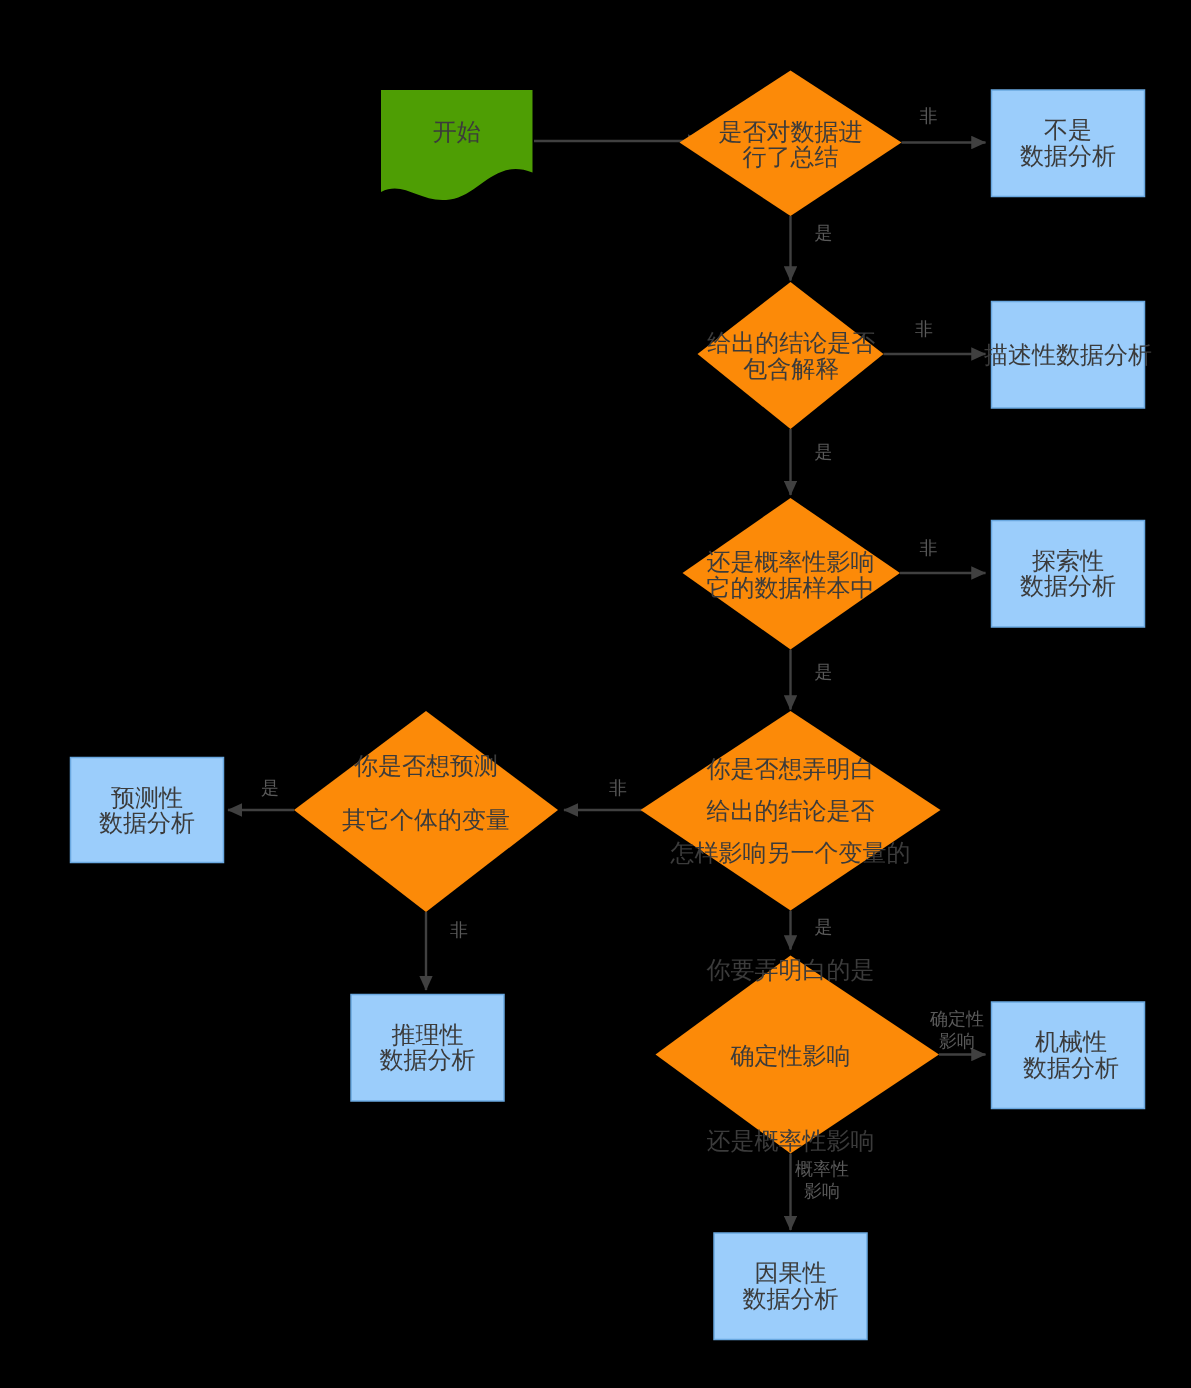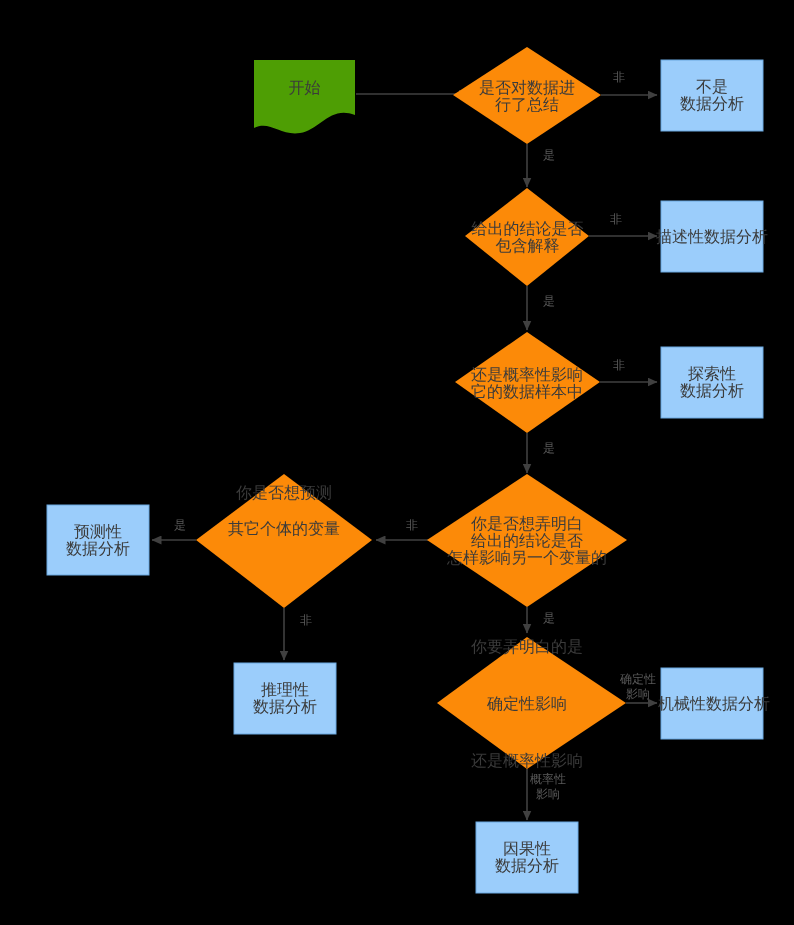--- a/index.html
+++ b/index.html
@@ -117,48 +117,48 @@
   <div class="node-label" style="left:437px; top:365px; width:180px; height:36px; flex-direction:column;">
     <span>还是概率性影响</span>
     <span>它的数据样本中</span>
   </div>
 
   <div class="node-label" style="left:661px; top:364px; width:102px; height:36px; flex-direction:column;">
     <span>探索性</span>
     <span>数据分析</span>
   </div>
 
-  <div class="node-label" style="left:447px; top:514px; width:160px; height:53px; flex-direction:column;">
+  <div class="node-label" style="left:447px; top:514px; width:160px; height:53px; flex-direction:column;gap:11px;">
     <span>你是否想弄明白</span>
     <span>给出的结论是否</span>
     <span>怎样影响另一个变量的</span>
   </div>
 
-  <div class="node-label" style="left:204px; top:492px; width:160px; height:36px; flex-direction:column;gap:19px;">
+  <div class="node-label" style="left:204px; top:510px; width:160px; height:36px; flex-direction:column;gap:19px;">
     <span>你是否想预测</span>
     <span>其它个体的变量</span>
   </div>
 
   <div class="node-label" style="left:47px; top:522px; width:102px; height:36px; flex-direction:column;">
     <span>预测性</span>
     <span>数据分析</span>
   </div>
 
   <div class="node-label" style="left:234px; top:680px; width:102px; height:36px; flex-direction:column;">
     <span>推理性</span>
     <span>数据分析</span>
   </div>
 
   <div class="node-label" style="left:447px; top:677px; width:160px; height:53px; flex-direction:column;gap:40px;">
     <span>你要弄明白的是</span>
     <span>确定性影响</span>
     <span>还是概率性影响</span>
   </div>
 
-  <div class="node-label" style="left:661px; top:685px; width:106px; height:36px; flex-direction:row;text-align:right;">
+  <div class="node-label" style="left:661px; top:685px; width:106px; height:36px; flex-direction:column;text-align:right;">
     <span>机械性</span>
     <span>数据分析</span>
   </div>
 
   <div class="node-label" style="left:476px; top:839px; width:102px; height:36px; flex-direction:column;justify-content:center;">
     <span>因果性</span>
     <span>数据分析</span>
   </div>
 
   <div class="edge-label" style="left:611px; top:70px; width:16px;">

